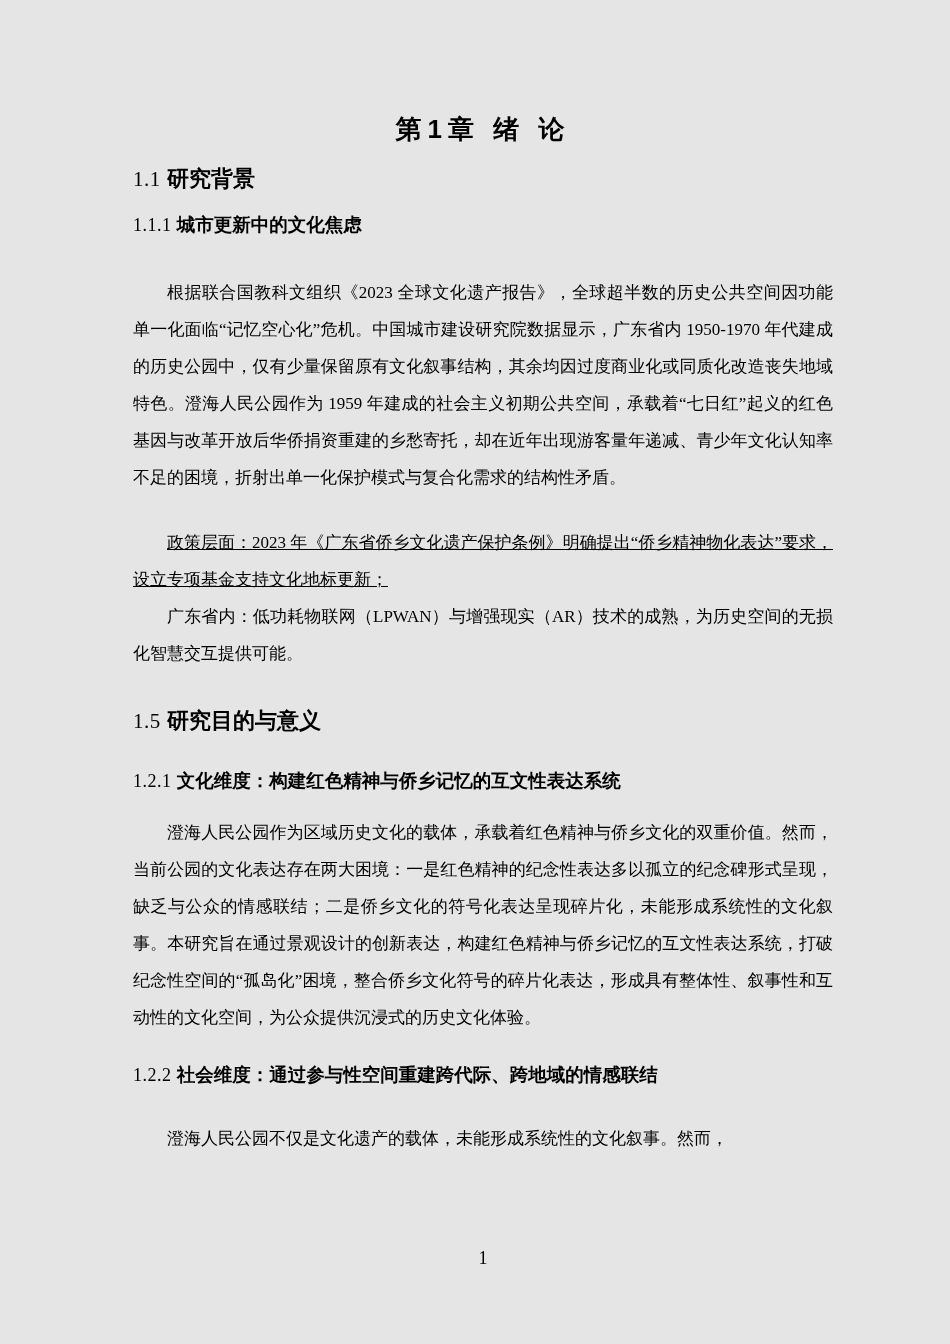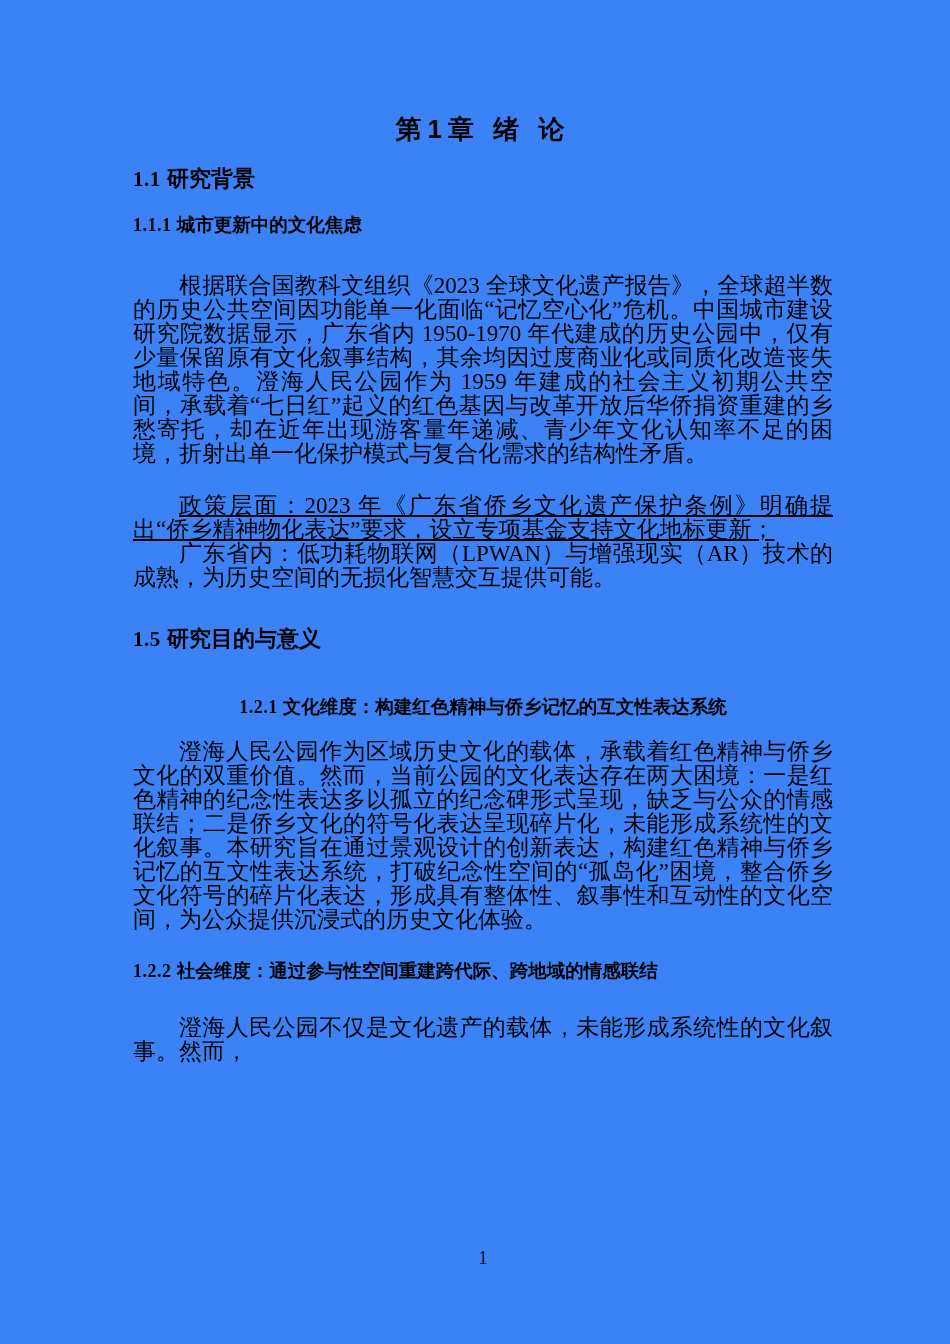--- a/index.html
+++ b/index.html
@@ -6,21 +6,21 @@
     margin: 0;
     padding: 0;
     background: #ffffff;
     color: #000000;
   }
   .page {
     position: relative;
     box-sizing: border-box;
     width: 950px;
     height: 1344px;
-    background: #3b82f6;
+    background: #e5e5e5;
     padding: 112px 117px 0 133px;
     overflow: hidden;
     font-family: "Liberation Serif", "DejaVu Serif", serif;
   }
   .chapter-title {
     margin: 0;
     text-align: center;
     font-family: "Liberation Sans", "DejaVu Sans", sans-serif;
     font-weight: bold;
     font-size: 26px;
@@ -37,40 +37,40 @@
   }
   .h3 {
     margin: 0;
     font-size: 18.5px;
     line-height: 26px;
     font-weight: bold;
     font-family: "Liberation Sans", "DejaVu Sans", sans-serif;
   }
   .sec-num {
     font-family: "Liberation Serif", "DejaVu Serif", serif;
-    font-weight: bold;
+    font-weight: normal;
     letter-spacing: 0.5px;
   }
   .h2 .sec-num { font-size: 21px; }
   .h3 .sec-num { font-size: 18px; }
   .body-para {
     margin: 0;
-    font-size: 23px;
-    line-height: 24px;
+    font-size: 17px;
+    line-height: 37px;
     text-align: justify;
     text-indent: 2em;
     word-break: break-all;
   }
   .mt-h3-1   { margin-top: 18px; }
   .mt-p1     { margin-top: 36px; }
   .mt-h3-2   { margin-top: 30px; }
   .mt-p2     { margin-top: 28px; text-decoration: underline; }
   .mt-p3     { margin-top: 0; }
   .mt-h2-2   { margin-top: 34px; }
-  .mt-h3-3   { margin-top: 40px; text-align: center; }
+  .mt-h3-3   { margin-top: 32px; }
   .mt-p4     { margin-top: 20px; }
   .mt-h3-4   { margin-top: 26px; }
   .mt-p5     { margin-top: 32px; }
   .page-footer {
     position: absolute;
     left: 133px;
     width: 700px;
     top: 1246px;
     text-align: center;
     font-size: 18px;

